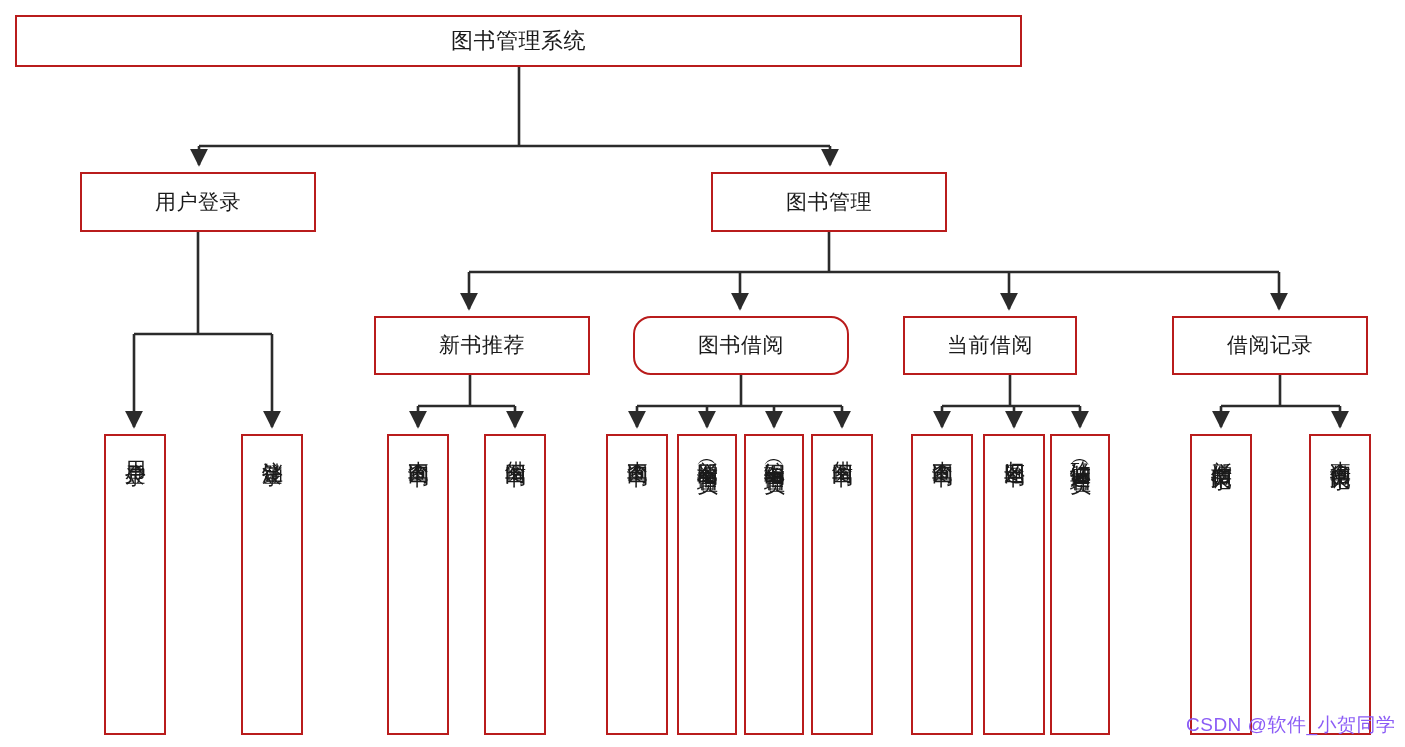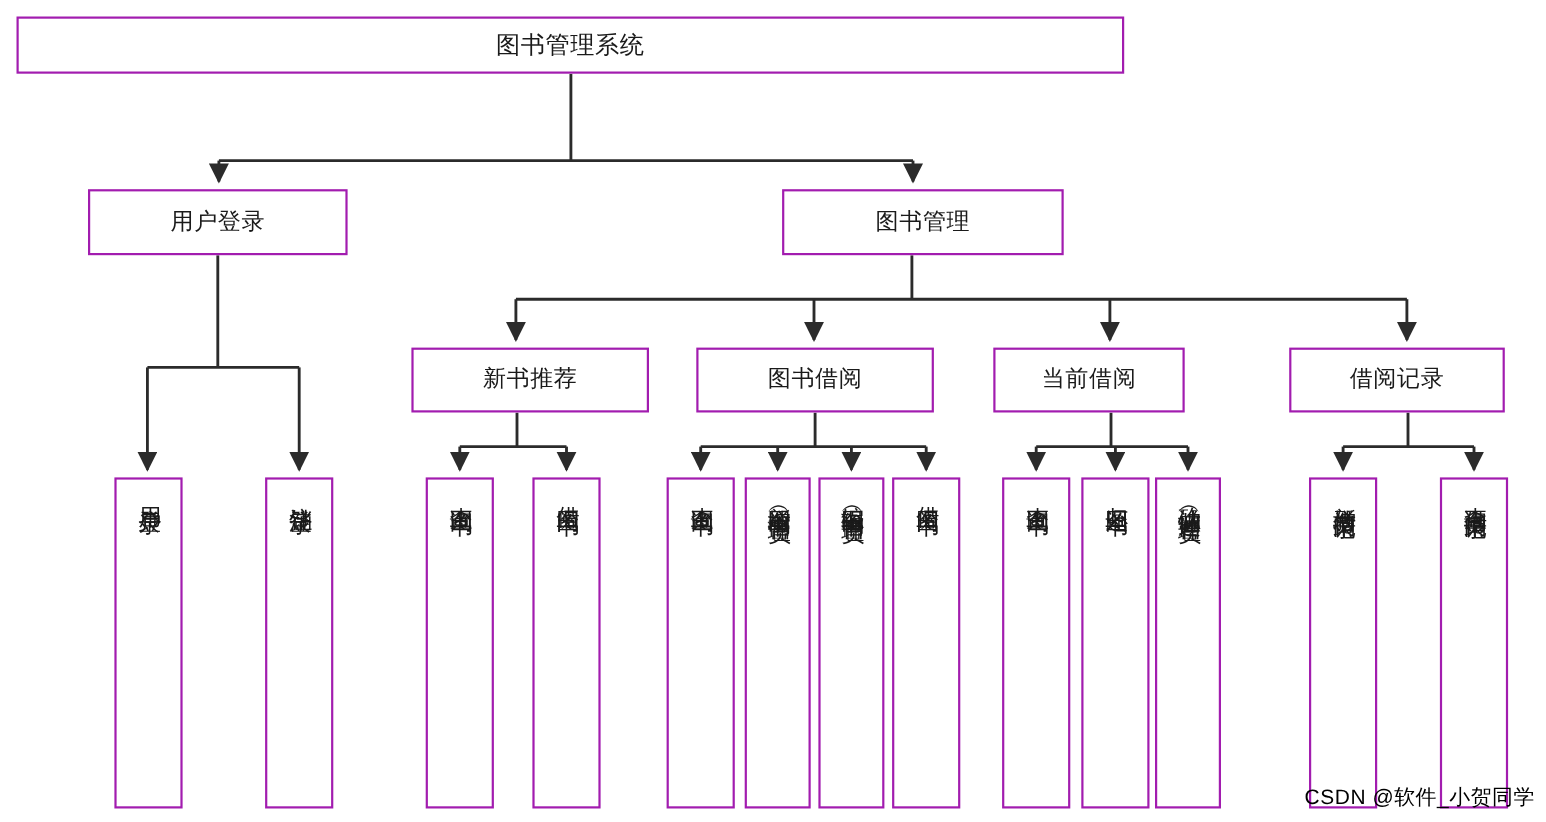--- a/index.html
+++ b/index.html
@@ -24,21 +24,21 @@
     position: absolute;
     left: 0;
     top: 0;
     width: 1405px;
     height: 747px;
     pointer-events: none;
   }
   .node {
     position: absolute;
     box-sizing: border-box;
-    border: 2px solid #a21caf;
+    border: 2px solid #b91c1c;
     background: #ffffff;
     display: flex;
     align-items: center;
     justify-content: center;
     color: #1a1a1a;
   }
   .node .label {
     display: block;
     text-align: center;
     line-height: 1.05;
@@ -64,21 +64,21 @@
     font-size: 21px;
     line-height: 1.18;
     letter-spacing: 2px;
     white-space: nowrap;
   }
   .watermark {
     position: absolute;
     left: 1186px;
     top: 712px;
     font-size: 19px;
-    color: #000000;
+    color: #8b5cf6;
     font-family: "Liberation Sans", "DejaVu Sans", sans-serif;
     white-space: nowrap;
     letter-spacing: 0.5px;
   }
 </style>
 </head>
 <body>
 
 <div id="diagram-root">
 
@@ -132,28 +132,28 @@
     </g>
   </svg>
 
   <div class="node horiz root" style="left:15px; top:15px; width:1007px; height:52px;">
     <span class="label">图书管理系统</span>
   </div>
 
   <div class="node horiz" style="left:80px; top:172px; width:236px; height:60px;">
     <span class="label">用户登录</span>
   </div>
-  <div class="node horiz" style="left:711px; top:172px; width:256px; height:60px;">
+  <div class="node horiz" style="left:711px; top:172px; width:236px; height:60px;">
     <span class="label">图书管理</span>
   </div>
 
   <div class="node horiz" style="left:362px; top:316px; width:216px; height:59px;margin-left:12px;">
     <span class="label">新书推荐</span>
   </div>
-  <div class="node horiz" style="left:633px; top:316px; width:216px; height:59px;">
+  <div class="node horiz" style="left:633px; top:316px; width:216px; height:59px;border-radius:18px;">
     <span class="label">图书借阅</span>
   </div>
   <div class="node horiz" style="left:903px; top:316px; width:174px; height:59px;">
     <span class="label">当前借阅</span>
   </div>
   <div class="node horiz" style="left:1172px; top:316px; width:196px; height:59px;">
     <span class="label">借阅记录</span>
   </div>
 
   <div class="node vert" style="left:104px; top:434px; width:62px; height:301px;">

